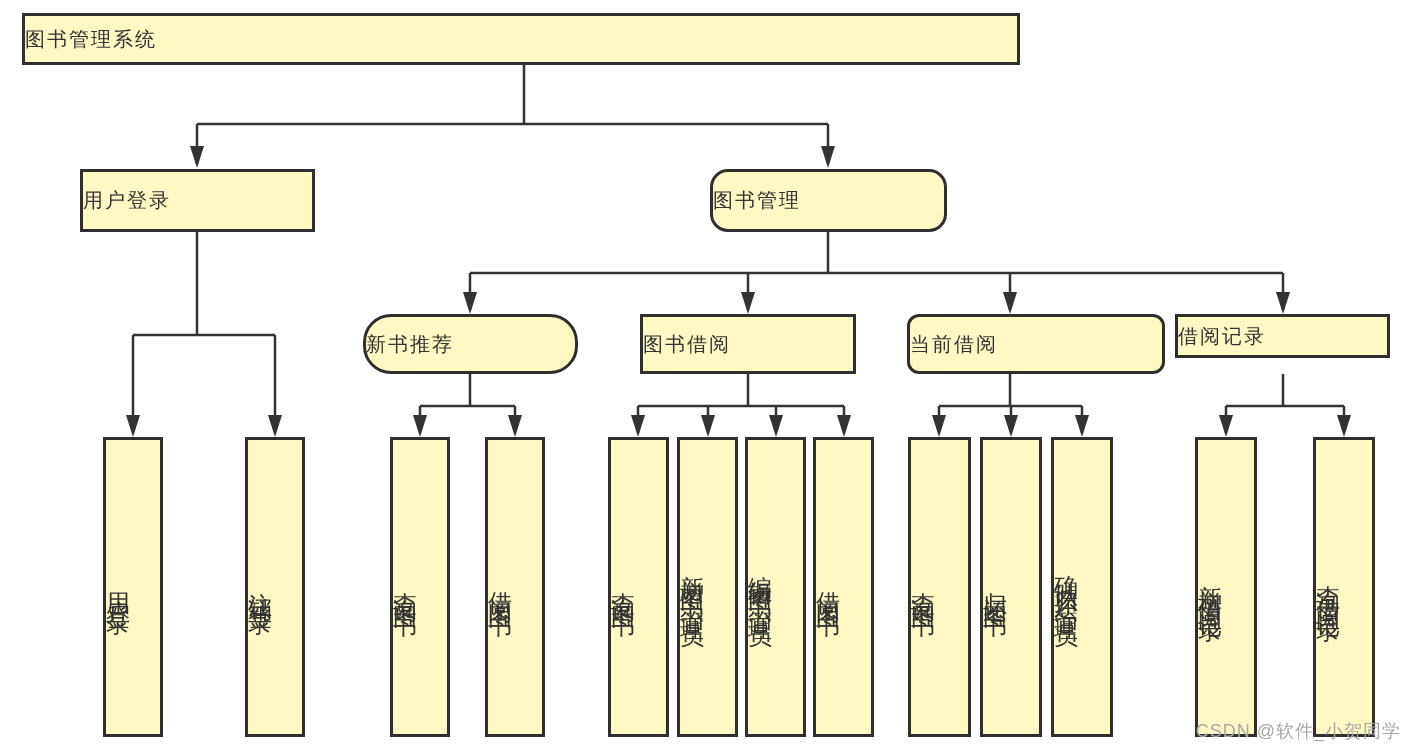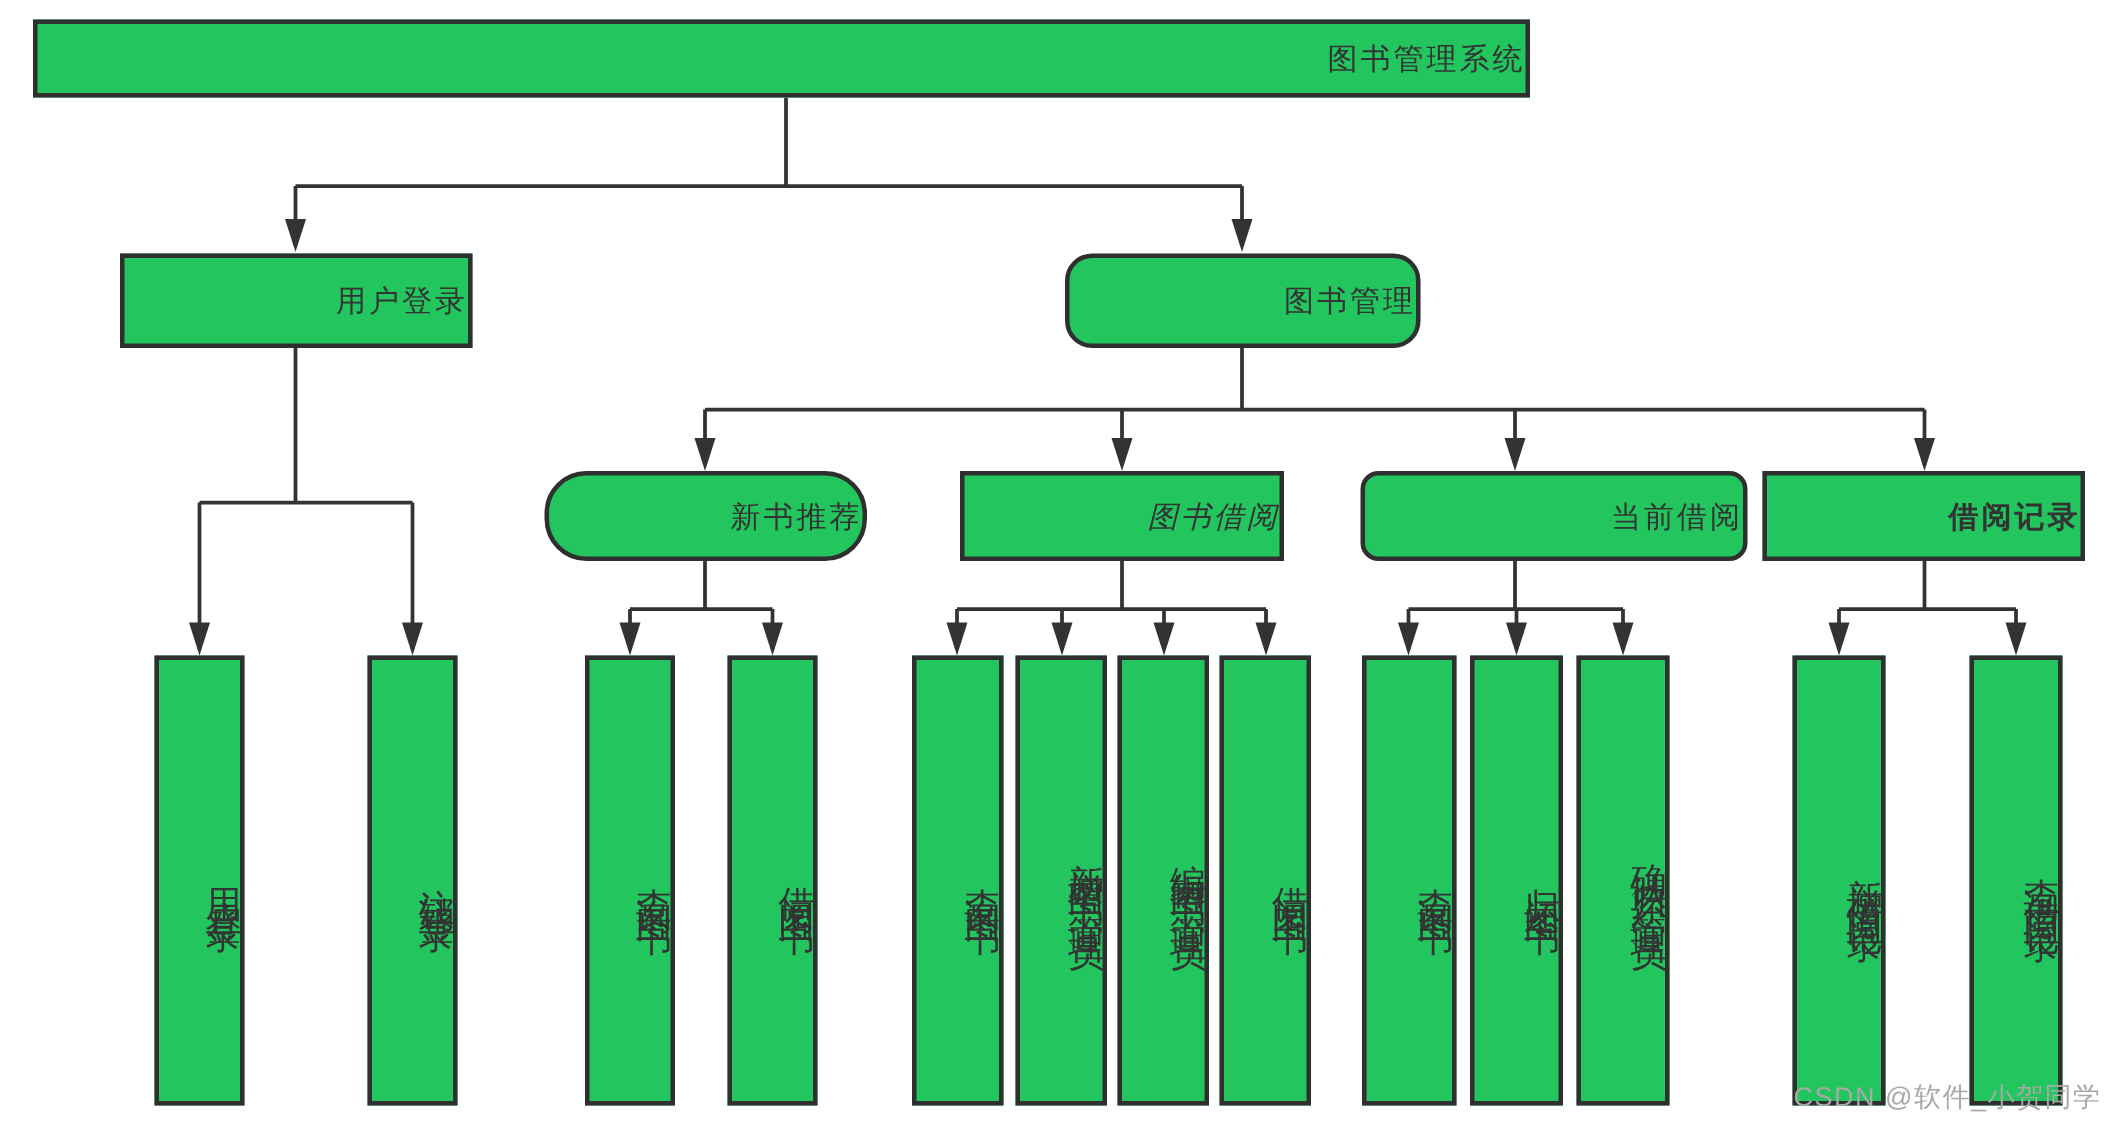--- a/index.html
+++ b/index.html
@@ -7,25 +7,25 @@
   #stage {
     position: relative;
     width: 1405px;
     height: 747px;
     background: #ffffff;
     overflow: hidden;
   }
   .node {
     position: absolute;
     box-sizing: border-box;
-    background: #22c55e;
+    background: #fef9c3;
     border: 3px solid #2f2f2f;
     display: flex;
     align-items: center;
-    justify-content: flex-end;
+    justify-content: flex-start;
     color: #333333;
     z-index: 2;
   }
   .hlabel {
     font-size: 20px;
     letter-spacing: 2px;
     color: #333333;
     white-space: nowrap;
   }
   .vnode { top: 437px; height: 300px; }
@@ -104,27 +104,27 @@
   <div class="node" style="left:80px; top:169px; width:235px; height:63px;">
     <span class="hlabel">用户登录</span>
   </div>
   <div class="node" style="left:710px; top:169px; width:237px; height:63px;border-radius:18px;">
     <span class="hlabel">图书管理</span>
   </div>
 
   <div class="node" style="left:363px; top:314px; width:215px; height:60px;border-radius:28px;">
     <span class="hlabel">新书推荐</span>
   </div>
-  <div class="node" style="left:640px; top:314px; width:216px; height:60px;font-style:italic;">
+  <div class="node" style="left:640px; top:314px; width:216px; height:60px;">
     <span class="hlabel">图书借阅</span>
   </div>
   <div class="node" style="left:907px; top:314px; width:258px; height:60px;border-radius:12px;">
     <span class="hlabel">当前借阅</span>
   </div>
-  <div class="node" style="left:1175px; top:314px; width:215px; height:60px;font-weight:bold;">
+  <div class="node" style="left:1175px; top:314px; width:215px; height:44px;">
     <span class="hlabel">借阅记录</span>
   </div>
 
   <div class="node vnode" style="left:103px; width:60px;">
     <span class="vlabel">用户登录</span>
   </div>
   <div class="node vnode" style="left:245px; width:60px;">
     <span class="vlabel">注销登录</span>
   </div>
 

